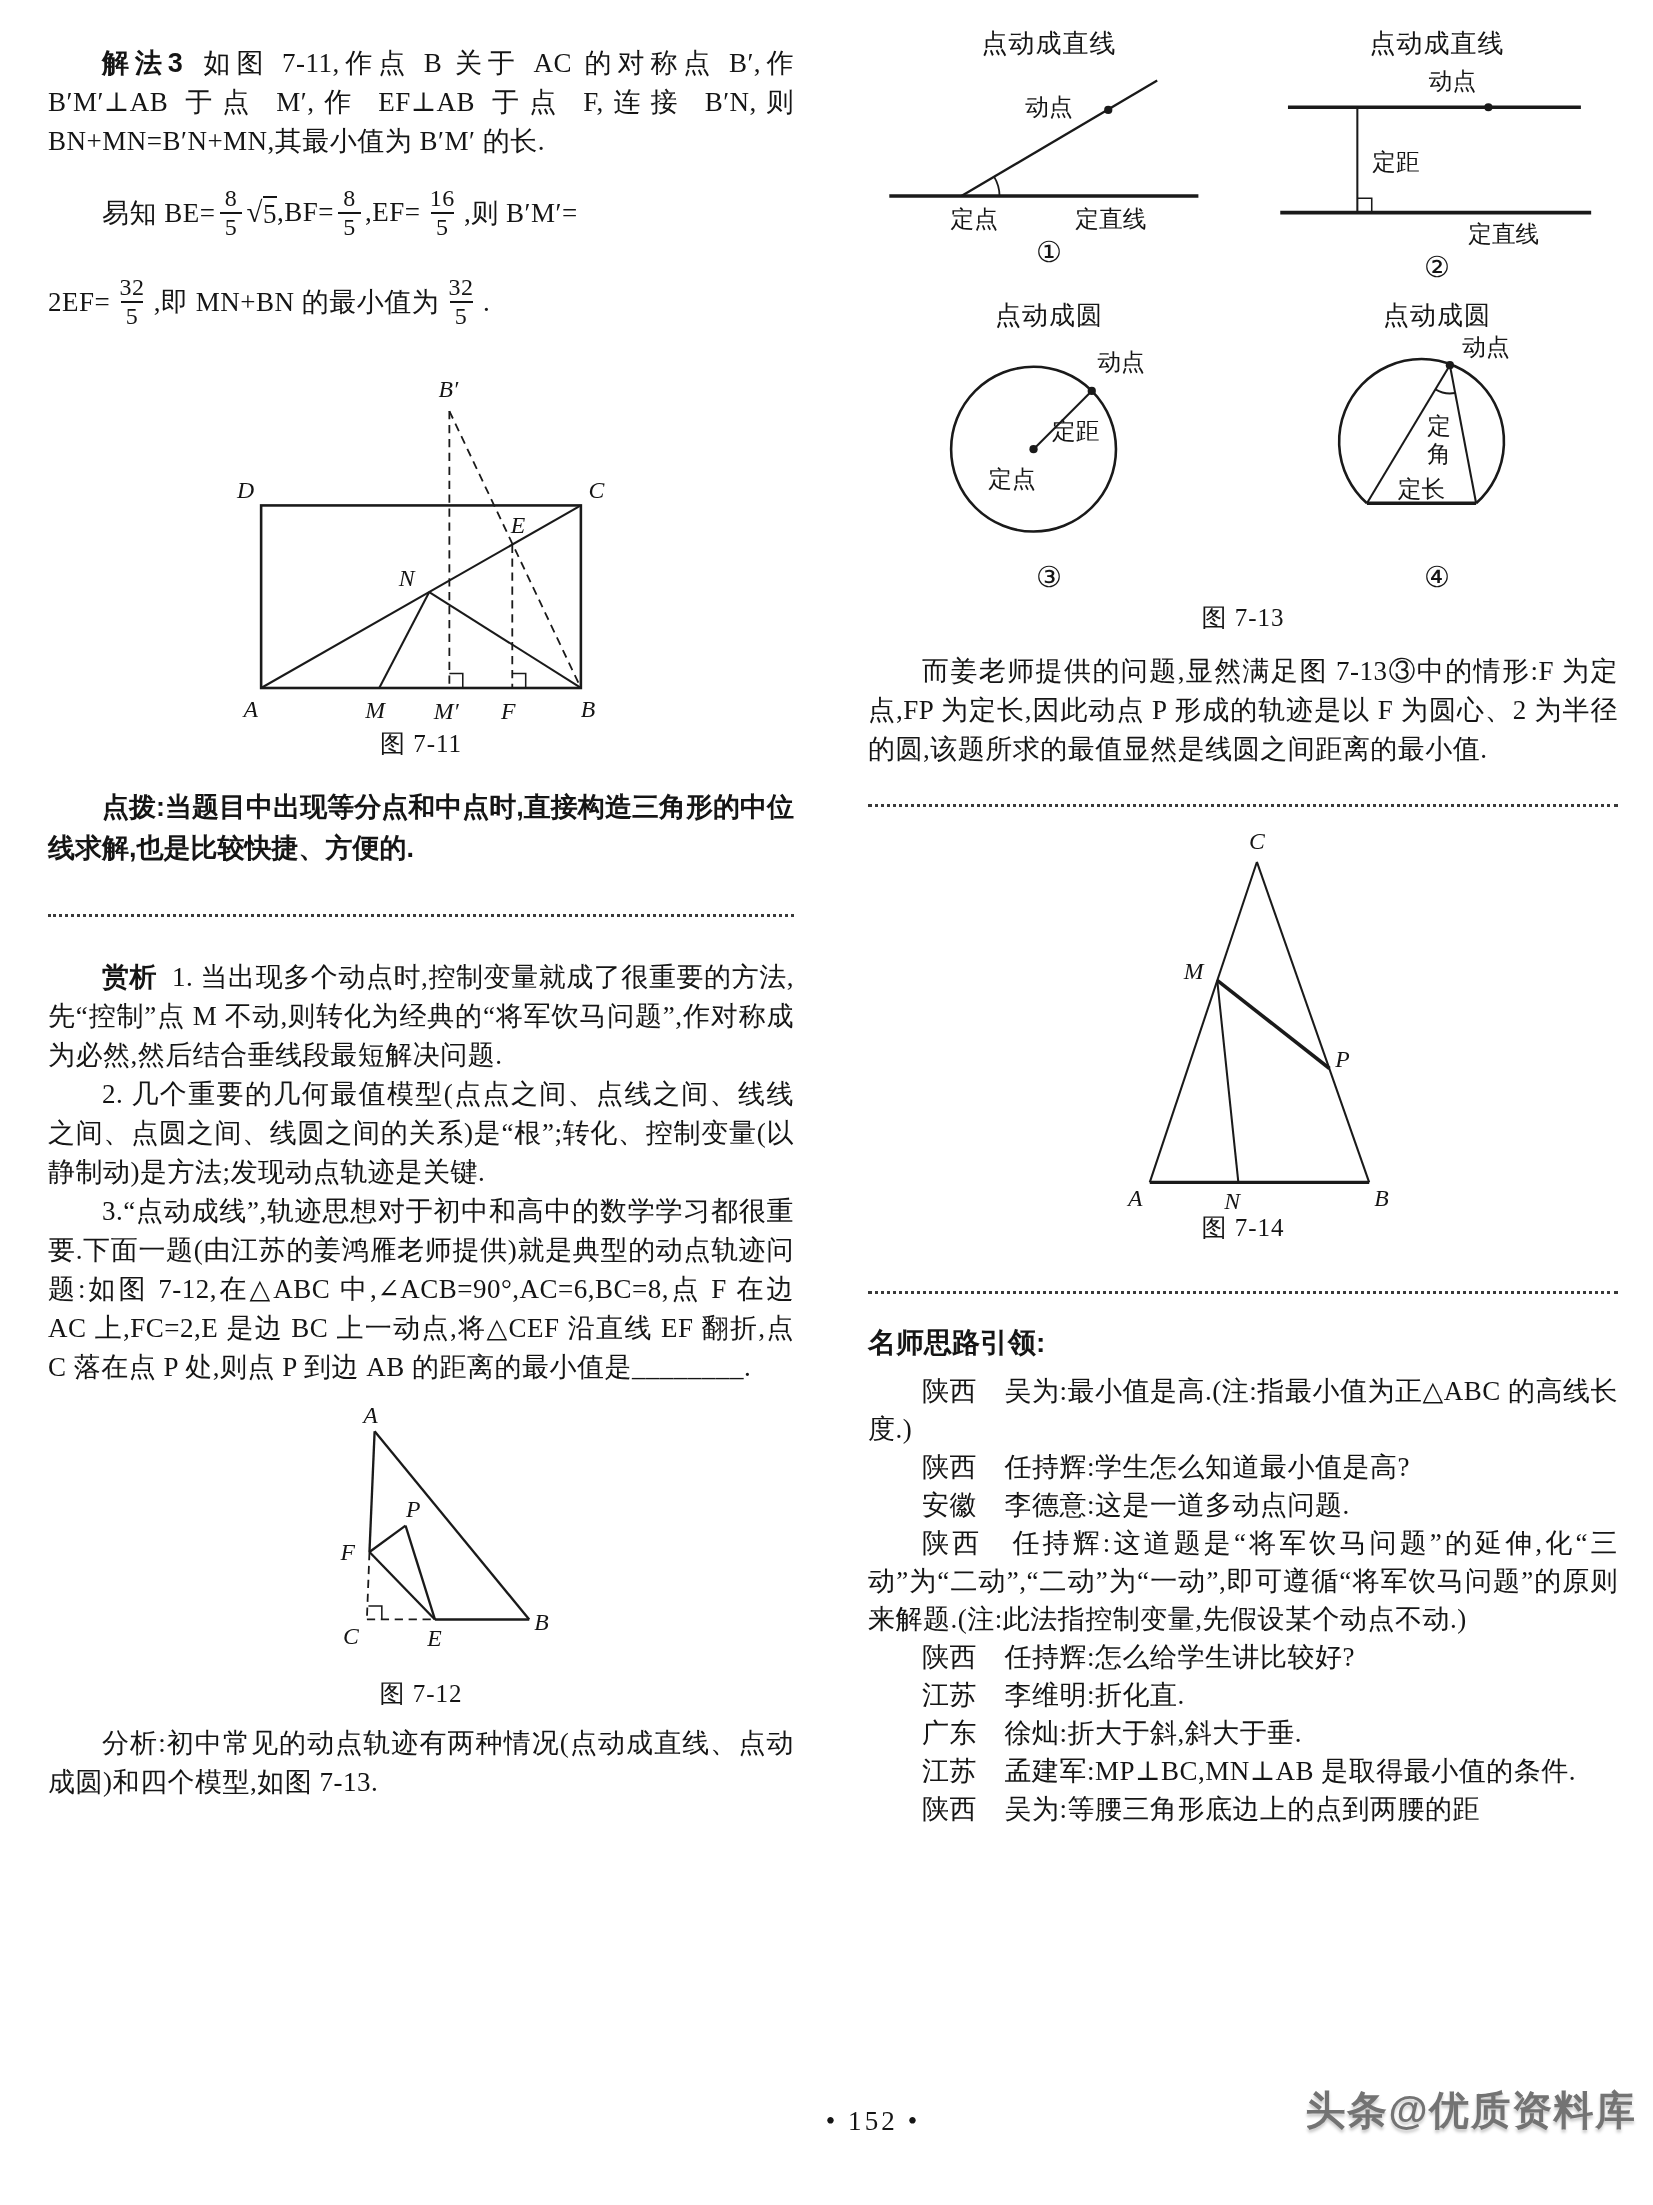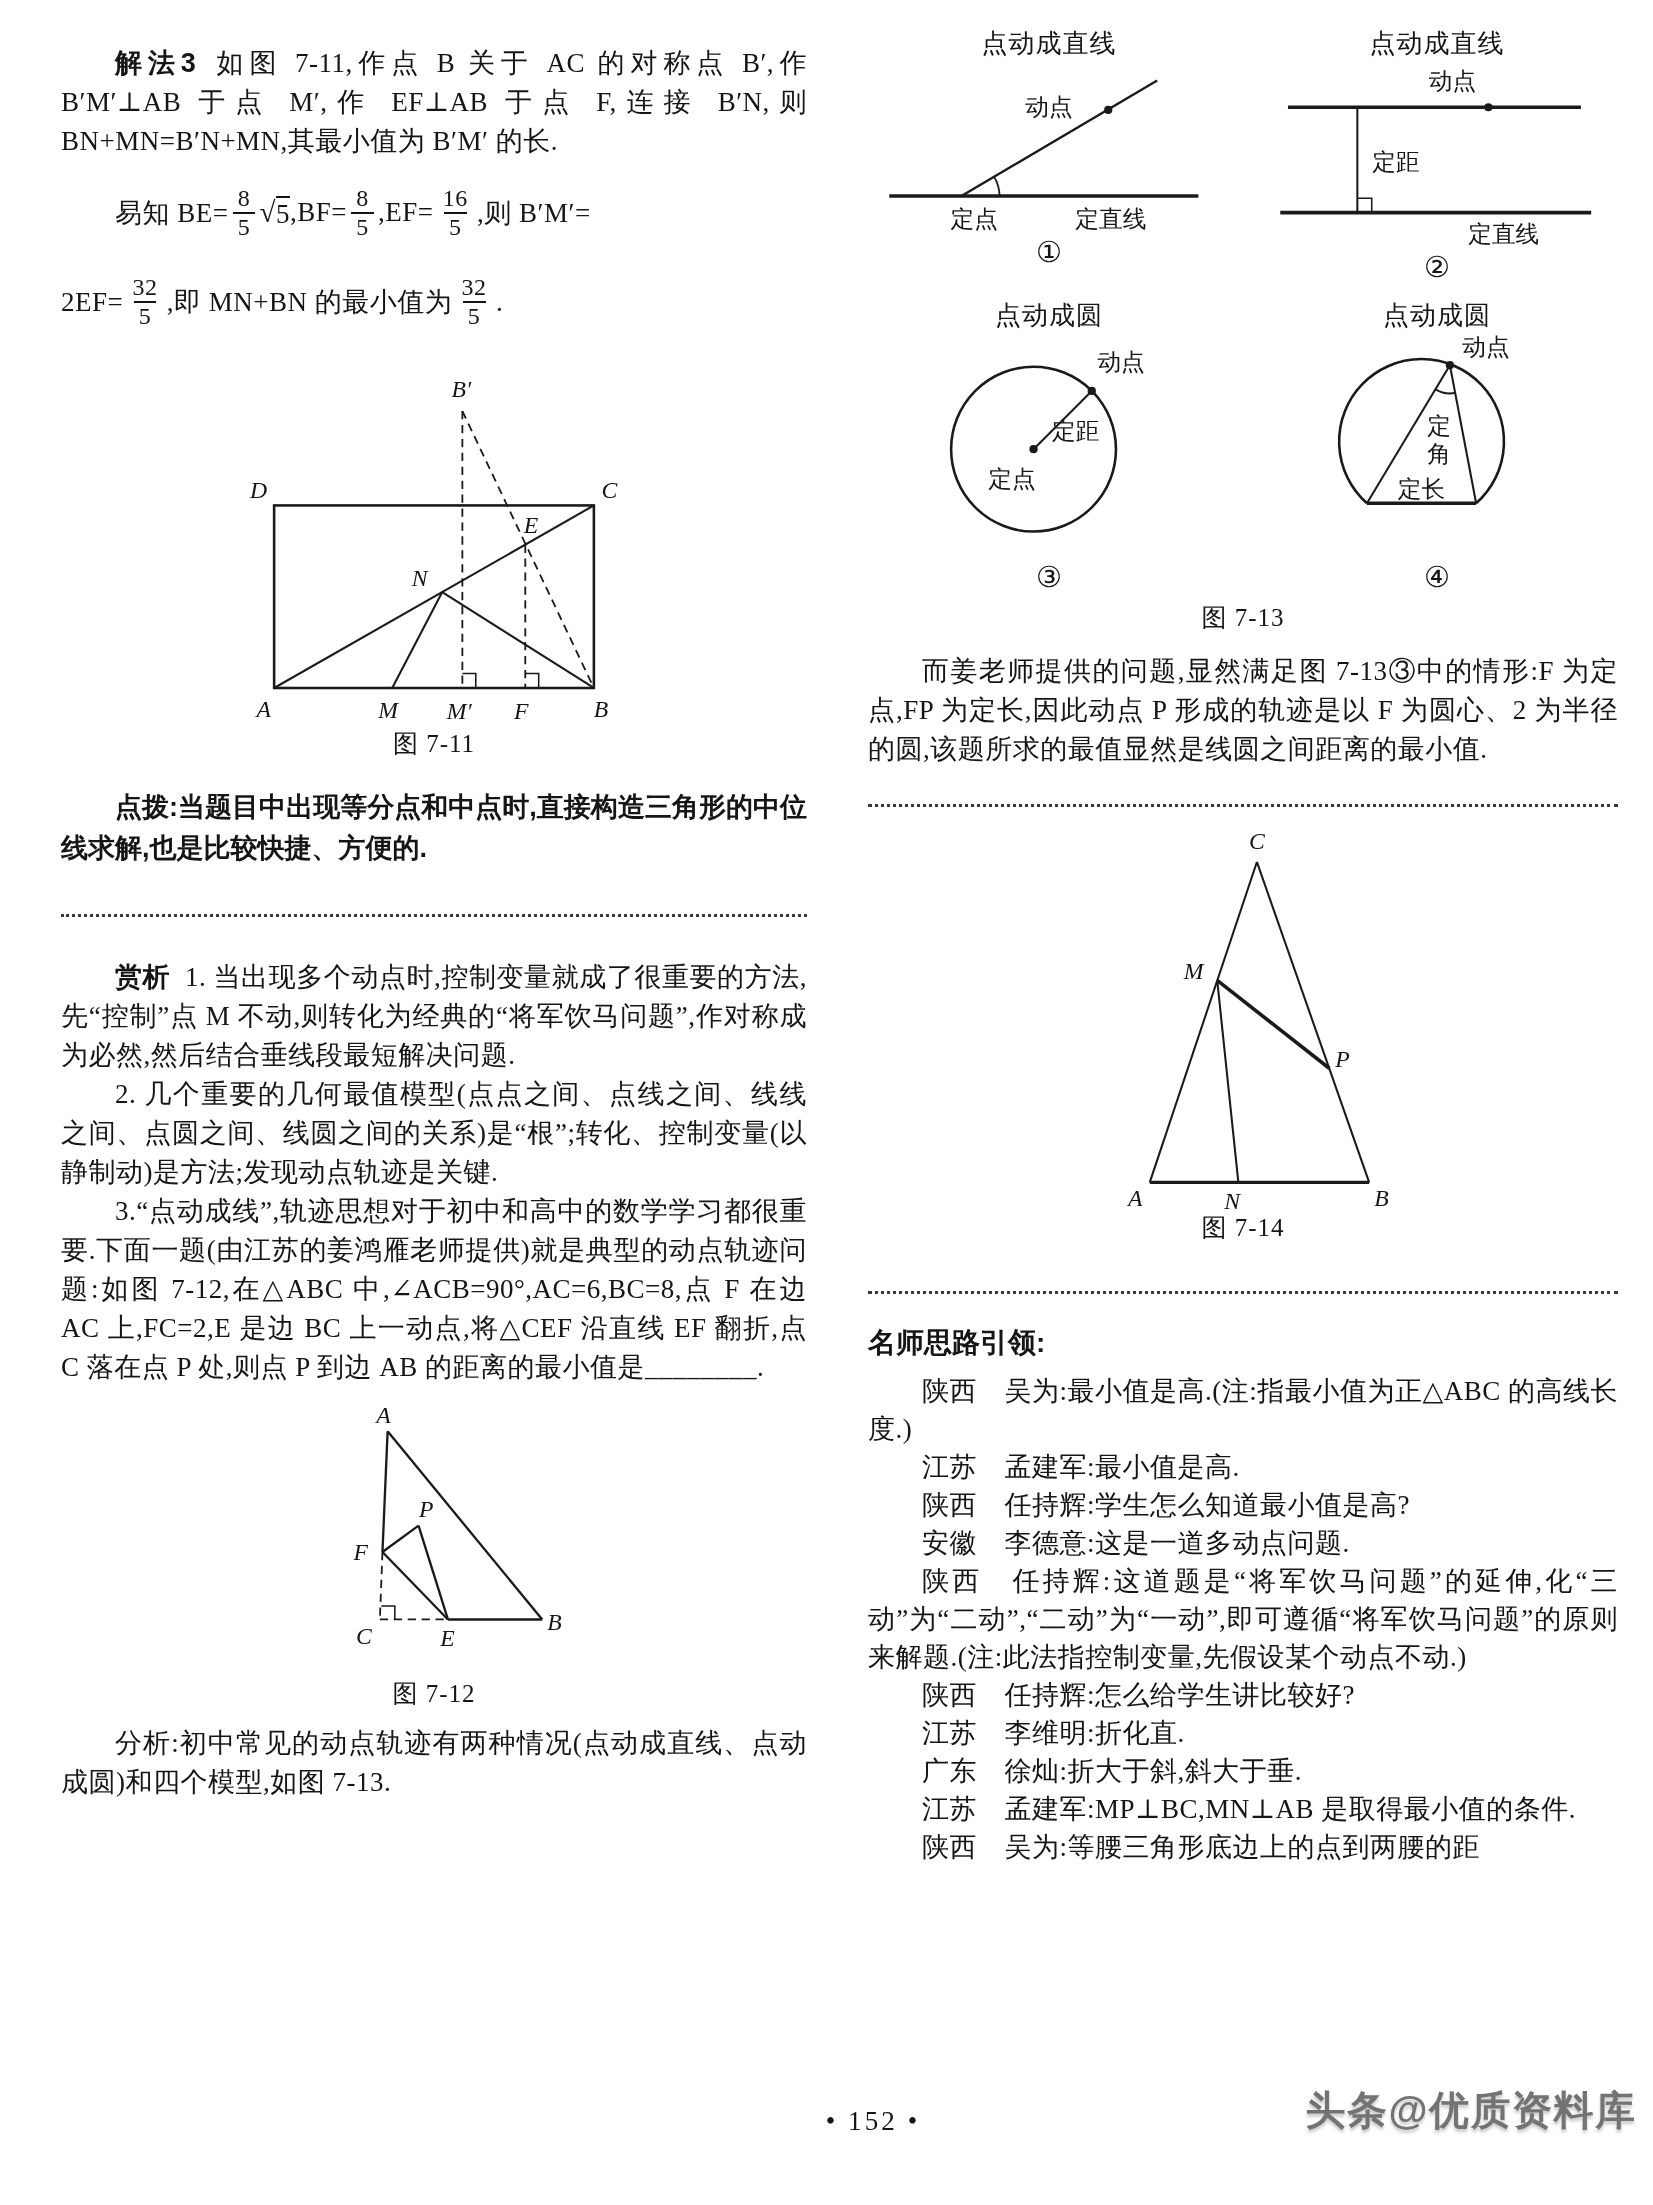--- a/index.html
+++ b/index.html
@@ -2,21 +2,21 @@
 <html style="font-size:8.2px"><head>
 <meta charset="utf-8">
 <style>
   html,body { margin:0; padding:0; }
   body {
     width:1654px; height:2205px; position:relative; overflow:hidden;
     background:#ffffff; color:#151515;
     font-family:"Liberation Serif","DejaVu Serif",serif;
   }
   .col { position:absolute; }
-  #col-left  { left:61px; top:44px;  width:746px; }
+  #col-left  { left:48px; top:44px;  width:746px; }
   #col-right { left:868px; top:26px; width:750px; }
 
   p.body {
     font-size:27px; line-height:39px; margin:0;
     text-align:justify; text-indent:2em; letter-spacing:0.5px;
   }
   .hei { font-family:"Liberation Sans","DejaVu Sans",sans-serif; font-weight:bold; }
   b.inline-label { margin-right:0.55em; }
   p.bold-para {
     font-size:27px; line-height:41px; margin:0; text-align:justify; text-indent:2em;
@@ -275,21 +275,20 @@
     </svg>
     <div class="figcap">图 7-14</div>
   </div>
 
   <hr class="dotsep" id="sep-right2">
 
   <p class="bold-para" id="mingshi">名师思路引领:</p>
 
   <div id="dialogues">
     <p>陕西　吴为:最小值是高.(注:指最小值为正△ABC 的高线长度.)</p>
-    <p>江苏　孟建军:最小值是高.</p>
     <p>陕西　任持辉:学生怎么知道最小值是高?</p>
     <p>安徽　李德意:这是一道多动点问题.</p>
     <p>陕西　任持辉:这道题是“将军饮马问题”的延伸,化“三动”为“二动”,“二动”为“一动”,即可遵循“将军饮马问题”的原则来解题.(注:此法指控制变量,先假设某个动点不动.)</p>
     <p>陕西　任持辉:怎么给学生讲比较好?</p>
     <p>江苏　李维明:折化直.</p>
     <p>广东　徐灿:折大于斜,斜大于垂.</p>
     <p>江苏　孟建军:MP⊥BC,MN⊥AB 是取得最小值的条件.</p>
     <p>陕西　吴为:等腰三角形底边上的点到两腰的距</p>
   </div>
 

